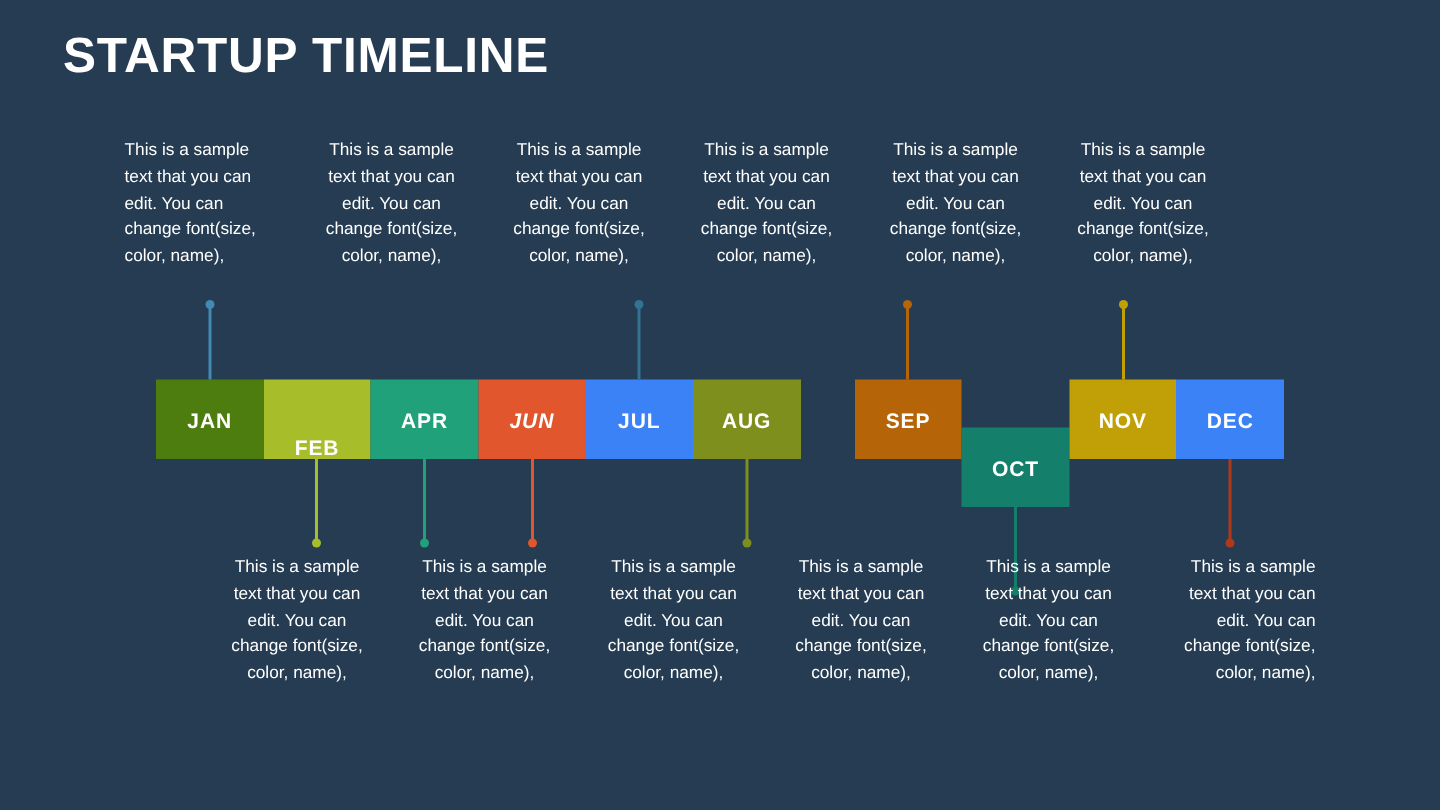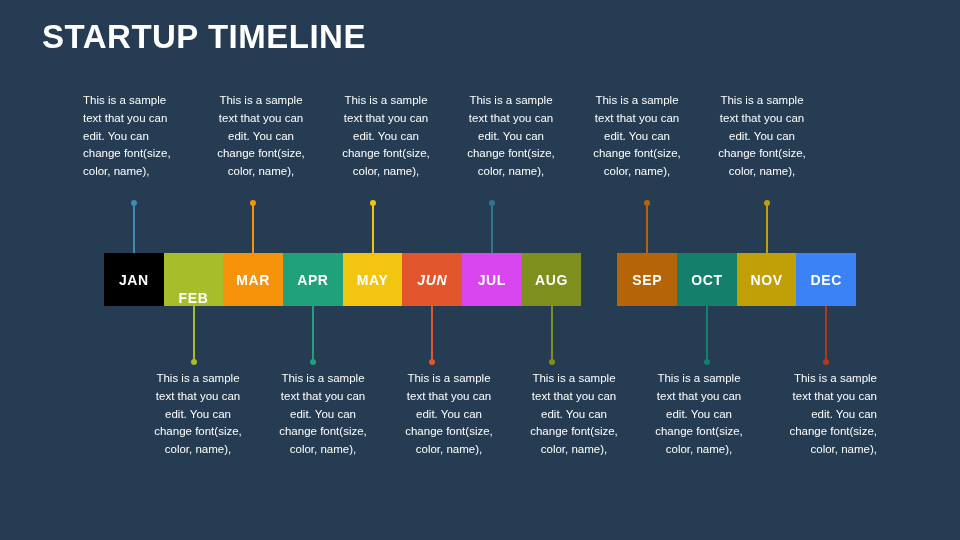--- a/index.html
+++ b/index.html
@@ -108,84 +108,70 @@
   .align-right  { text-align: right; }
 </style>
 </head>
 <body>
 
 <div id="slide">
 
   <div id="title">STARTUP TIMELINE</div>
 
   <div id="bar">
-      <div class="seg" style="background: #000000;">
+      <div class="seg" style="background: #4d7c0f;">
         <span class="seg-label">JAN</span>
         <div class="conn conn-up" style="color: rgb(66, 137, 180); left: calc(50% - 1px);">
           <div class="stem"></div>
           <div class="dot"></div>
         </div>
       </div>
       <div class="seg" style="background: rgb(168, 189, 42); align-items: flex-end;">
         <span class="seg-label">FEB</span>
         <div class="conn conn-down" style="color: rgb(168, 189, 42); left: calc(50% - 1px);">
           <div class="stem"></div>
           <div class="dot"></div>
         </div>
       </div>
-      <div class="seg" style="background: rgb(247, 146, 11);">
-        <span class="seg-label">MAR</span>
-        <div class="conn conn-up" style="color: rgb(247, 146, 11); left: calc(50% - 1px);">
-          <div class="stem"></div>
-          <div class="dot"></div>
-        </div>
-      </div>
       <div class="seg" style="background: rgb(33, 161, 121);">
         <span class="seg-label">APR</span>
         <div class="conn conn-down" style="color: rgb(33, 161, 121); left: calc(50% - 1px);">
           <div class="stem"></div>
           <div class="dot"></div>
         </div>
       </div>
-      <div class="seg" style="background: rgb(242, 197, 17);">
-        <span class="seg-label">MAY</span>
-        <div class="conn conn-up" style="color: rgb(242, 197, 17); left: calc(50% - 1px);">
-          <div class="stem"></div>
-          <div class="dot"></div>
-        </div>
-      </div>
       <div class="seg" style="background: rgb(225, 86, 44); font-style: italic;">
         <span class="seg-label">JUN</span>
         <div class="conn conn-down" style="color: rgb(225, 86, 44); left: calc(50% - 1px);">
           <div class="stem"></div>
           <div class="dot"></div>
         </div>
       </div>
-      <div class="seg" style="background: #d946ef;">
+      <div class="seg" style="background: #3b82f6;">
         <span class="seg-label">JUL</span>
         <div class="conn conn-up" style="color: rgb(51, 115, 146); left: calc(50% - 1px);">
           <div class="stem"></div>
           <div class="dot"></div>
         </div>
       </div>
       <div class="seg" style="background: rgb(127, 143, 30);">
         <span class="seg-label">AUG</span>
         <div class="conn conn-down" style="color: rgb(127, 143, 30); left: calc(50% - 1px);">
           <div class="stem"></div>
           <div class="dot"></div>
         </div>
       </div>
       <div class="seg" style="background: rgb(181, 100, 8); margin-left: 36px;">
         <span class="seg-label">SEP</span>
         <div class="conn conn-up" style="color: rgb(181, 100, 8); left: calc(50% - 1px);">
           <div class="stem"></div>
           <div class="dot"></div>
         </div>
       </div>
-      <div class="seg" style="background: rgb(20, 128, 107);">
+      <div class="seg" style="background: rgb(20, 128, 107); margin-top: 32px;">
         <span class="seg-label">OCT</span>
         <div class="conn conn-down" style="color: rgb(20, 128, 107); left: calc(50% - 1px);">
           <div class="stem"></div>
           <div class="dot"></div>
         </div>
       </div>
       <div class="seg" style="background: rgb(193, 160, 7);">
         <span class="seg-label">NOV</span>
         <div class="conn conn-up" style="color: rgb(193, 160, 7); left: calc(50% - 1px);">
           <div class="stem"></div>

